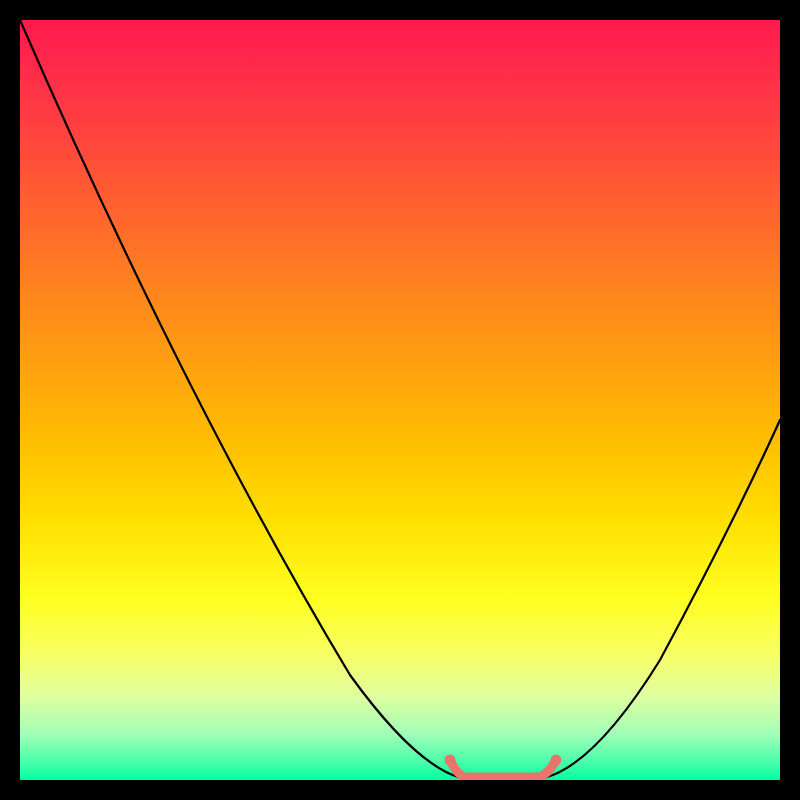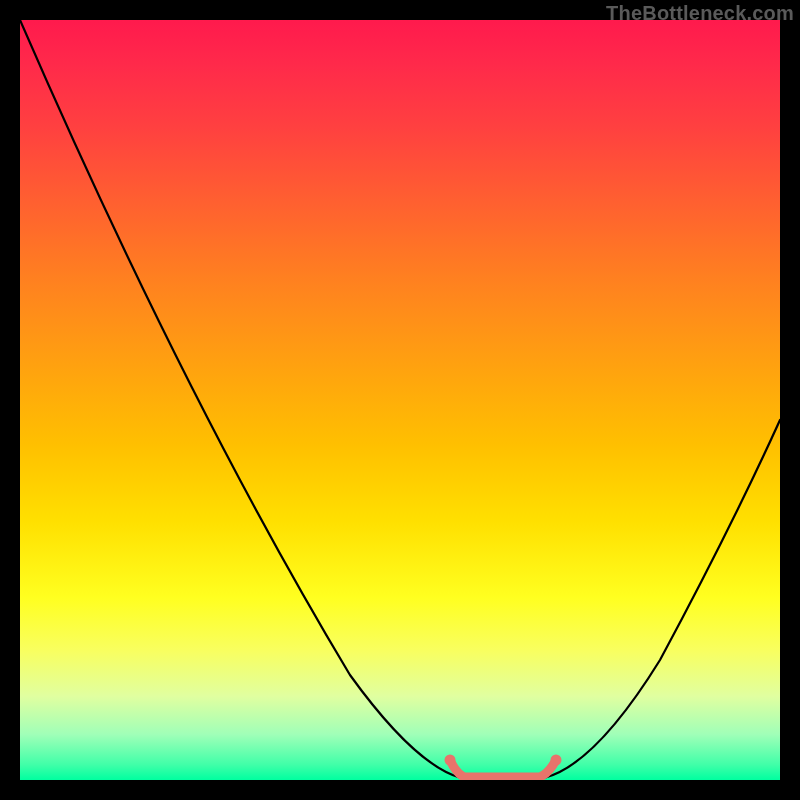--- a/index.html
+++ b/index.html
@@ -73,14 +73,13 @@
 
       <path d="M 430 740
                Q 436 753, 444 757
                L 520 757
                Q 529 753, 536 740" stroke="#e8746b" stroke-width="9" fill="none" stroke-linecap="round"></path>
 
       <circle cx="430" cy="740" r="5.5" fill="#e8746b"></circle>
       <circle cx="536" cy="740" r="5.5" fill="#e8746b"></circle>
     </svg>
   </div>
-  <div class="watermark">TheBottleneck.com</div>
 </div>
 
 </body></html>

